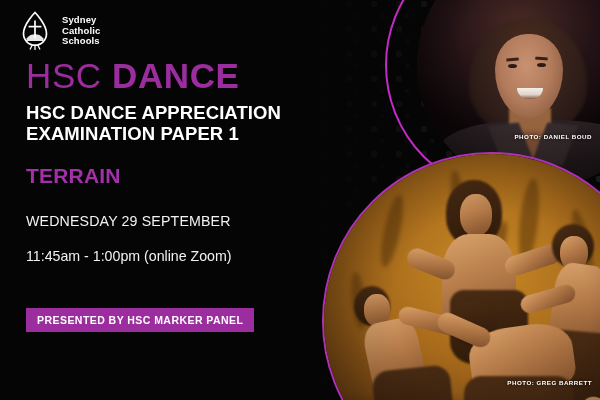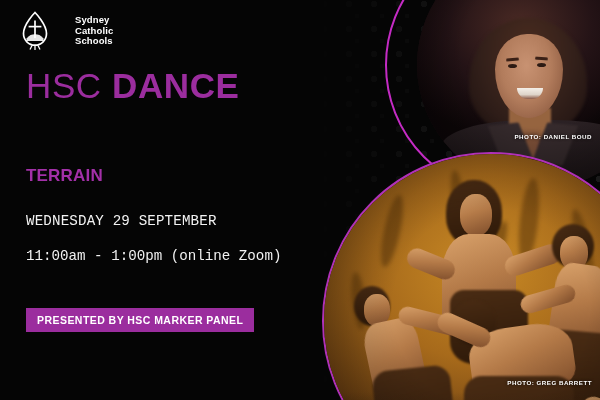--- a/index.html
+++ b/index.html
@@ -30,35 +30,35 @@
     -webkit-mask-image:linear-gradient(to left, #000 0%, rgba(0,0,0,.75) 40%, rgba(0,0,0,0) 88%);
     mask-image:linear-gradient(to left, #000 0%, rgba(0,0,0,.75) 40%, rgba(0,0,0,0) 88%);
     pointer-events:none;
     z-index:1;
   }
 
   
   .logo {
     position:absolute;
     left:19px; top:11px;
-    display:flex; align-items:center; gap:24px;
+    display:flex; align-items:center; gap:11px;
     z-index:6;
   }
   .logo-mark { width:32px; height:40px; display:block; flex:none; }
   .logo-text {
     color:#fff;
     font-size:9.5px;
     line-height:10.6px;
     font-weight:600;
     letter-spacing:.1px;
     white-space:pre-line;
   }
 
   
-  .title-wrap { position:absolute; left:26px; top:68px; z-index:6; }
+  .title-wrap { position:absolute; left:26px; top:58px; z-index:6; }
   .title-main {
     font-size:35px;
     line-height:36px;
     letter-spacing:.6px;
     color:#9B2D9E;
     white-space:nowrap;
   }
   .title-main .t-light { font-weight:300; color:#9B2D9E; }
   .title-main .t-bold  { font-weight:800; color:#9B2D9E; }
 
@@ -74,21 +74,21 @@
   }
 
   
   .sessions { position:absolute; left:26px; top:166px; z-index:6; width:290px; }
   .session { margin-bottom:18px; }
   .session:last-child { margin-bottom:0; }
 
   .session-title {
     color:#A330A8;
     font-weight:800;
-    font-size:17px;
+    font-size:21px;
     line-height:20.5px;
     letter-spacing:.2px;
     text-transform:uppercase;
     white-space:pre-line;
   }
   .session-badge {
     display:inline-block;
     margin-top:7px;
     background:#9B2D9E;
     color:#fff;
@@ -99,21 +99,20 @@
     text-transform:uppercase;
     white-space:nowrap;
   }
   .session-when {
     margin-top:9px;
     color:#f2f2f2;
     font-size:14.2px;
     line-height:17.4px;
     font-weight:400;
     white-space:pre-line;
-    font-family:Liberation Mono, monospace;
   }
   .session-when .line1 { text-transform:uppercase; letter-spacing:.15px; display:block;}
   .session-when .line2 { display:block; }
 
   
   .arc {
     position:absolute;
     left:385px; top:-66px;
     width:262px; height:262px;
     border-radius:50%;
@@ -323,29 +322,31 @@
       <path d="M7.5 27.5 C10 24 13 23.2 16 23.2 C19 23.2 22 24 24.5 27.5 L24.5 30 L7.5 30 Z" fill="#ffffff" opacity=".9"></path>
       <path d="M13 34.5 L11 38.5 M16 34.8 L16 39 M19 34.5 L21 38.5" stroke="#ffffff" stroke-width="1.3" fill="none"></path>
     </svg>
     <div class="logo-text">Sydney
 Catholic
 Schools</div>
   </div>
 
   <div class="title-wrap">
     <div class="title-main"><span class="t-light">HSC </span><span class="t-bold">DANCE</span></div>
+    <div class="subtitle">HSC DANCE APPRECIATION
+EXAMINATION PAPER 1</div>
   </div>
 
   <div class="sessions">
 
     <div class="session">
       <div class="session-title">TERRAIN</div>
       <div class="session-when">
         <span class="line1">WEDNESDAY 29 SEPTEMBER</span>
-        <span class="line2">11:00am - 1:00pm (online Zoom)</span>
+        <span class="line2">11:45am - 1:00pm (online Zoom)</span>
       </div>
     </div>
 
     <div class="session">
       <div class="session-badge">PRESENTED BY HSC MARKER PANEL</div>
       
     </div>
 
   </div>
 

